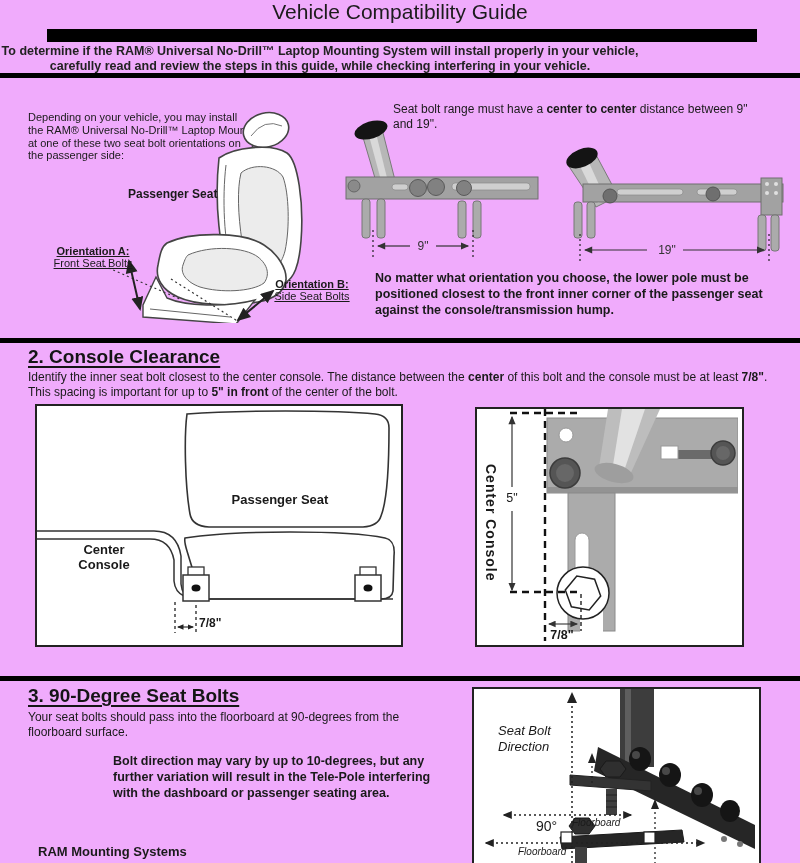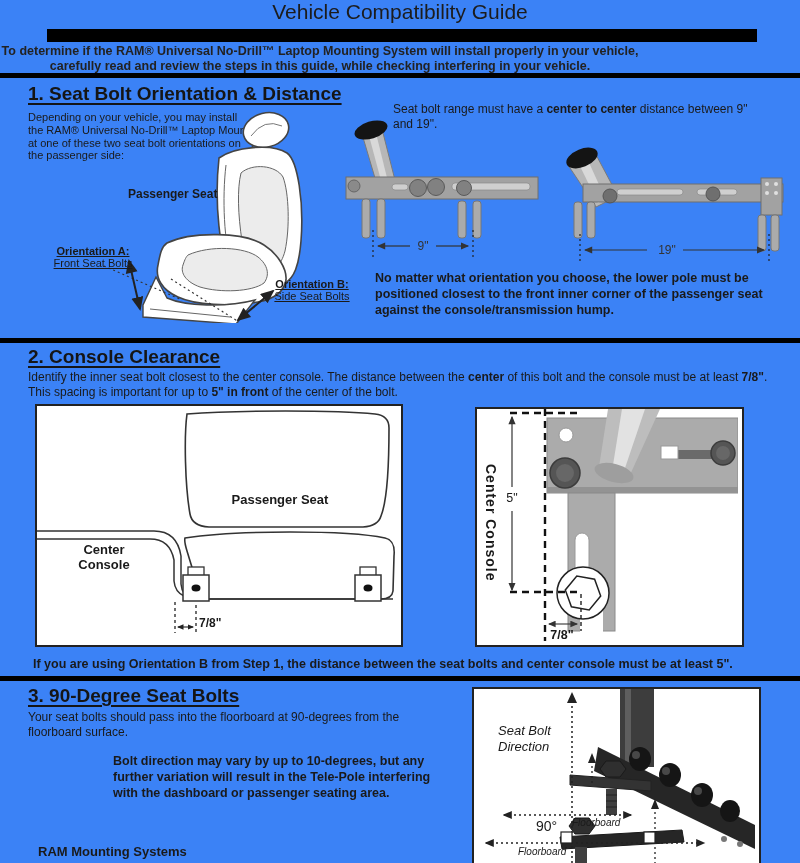--- a/index.html
+++ b/index.html
@@ -1,16 +1,16 @@
 <!DOCTYPE html>
 <html><head>
 <meta charset="utf-8">
 <style>
   html,body{margin:0;padding:0;background:#fff;}
-  .page{position:relative;width:800px;height:863px;overflow:hidden;background:#3b82f6;
+  .page{position:relative;width:800px;height:863px;overflow:hidden;background:#f0abfc;
         color:#1a1a1a;font-family:"Liberation Sans",sans-serif;}
   .abs{position:absolute;}
   .b{font-weight:bold;}
   .ctr{text-align:center;}
   .title{width:800px;top:0;left:0;font-size:21px;text-align:center;color:#1c1c1c;}
   .blackbar{left:47px;top:29px;width:710px;height:13px;background:#000;}
   .introline{width:640px;left:0;text-align:center;font-weight:bold;font-size:12.5px;color:#222;}
   .rule{left:0;width:800px;height:5px;background:#000;}
   .sec-h{font-size:19px;font-weight:bold;text-decoration:underline;text-decoration-thickness:2px;text-underline-offset:3px;color:#151515;}
   .body-sm{font-size:11px;line-height:12.8px;}
@@ -29,21 +29,20 @@
 <body>
 
 <div class="page">
 
   <div class="abs title">Vehicle Compatibility Guide</div>
   <div class="abs blackbar"></div>
   <div class="abs introline" style="top:44px;">To determine if the RAM® Universal No-Drill™ Laptop Mounting System will install properly in your vehicle,</div>
   <div class="abs introline" style="top:59px;">carefully read and review the steps in this guide, while checking interfering in your vehicle.</div>
   <div class="abs rule" style="top:73px;"></div>
 
-  <div class="abs sec-h" style="left:28px;top:83px;">1. Seat Bolt Orientation &amp; Distance</div>
   <div class="abs body-sm" style="left:28px;top:111px;width:222px;">Depending on your vehicle, you may install the RAM® Universal No-Drill™ Laptop Mount at one of these two seat bolt orientations on the passenger side:</div>
 
   <svg class="abs" style="left:40px;top:103px;" width="320" height="220" viewBox="0 0 320 220">
     <defs>
       <marker id="mE1" orient="auto" markerWidth="9" markerHeight="8" refX="6" refY="3">
           <path d="M0,0 L7,3 L0,6 Z" fill="#222"></path>
         </marker>
       <marker id="mS1" orient="auto" markerWidth="9" markerHeight="8" refX="1" refY="3">
           <path d="M7,0 L0,3 L7,6 Z" fill="#222"></path>
         </marker>
@@ -231,21 +230,20 @@
       <line x1="35" y1="8" x2="35" y2="78" stroke="#333" stroke-width="1.2" marker-start="url(#mS5)"></line>
       <line x1="35" y1="102" x2="35" y2="181" stroke="#333" stroke-width="1.2" marker-end="url(#mE5)"></line>
       <line x1="104" y1="185" x2="104" y2="222" stroke="#222" stroke-width="1.4" stroke-dasharray="4 3"></line>
       <line x1="72" y1="215" x2="100" y2="215" stroke="#333" stroke-width="1.1" marker-start="url(#mS5)" marker-end="url(#mE5)"></line>
     </svg>
     <div class="abs vert-label" style="left:0px;top:44px;height:140px;width:22px;">Center Console</div>
     <div class="abs ctr" style="left:22px;top:82px;width:26px;font-size:12.5px;">5"</div>
     <div class="abs ctr b" style="left:62px;top:219px;width:46px;font-size:12.5px;">7/8"</div>
   </div>
 
-  <div class="abs boldnote" style="left:33px;top:656px;">If you are using Orientation B from Step 1, the distance between the seat bolts and center console must be at least 5".</div>
   <div class="abs rule" style="top:676px;"></div>
 
   <div class="abs sec-h" style="left:28px;top:685px;">3. 90-Degree Seat Bolts</div>
   <div class="abs body-md" style="left:28px;top:710px;width:372px;line-height:15px;">Your seat bolts should pass into the floorboard at 90-degrees from the floorboard surface.</div>
   <div class="abs boldnote" style="left:113px;top:753px;width:340px;">Bolt direction may vary by up to 10-degrees, but any further variation will result in the Tele-Pole interfering with the dashboard or passenger seating area.</div>
   <div class="abs b" style="left:38px;top:844px;font-size:13px;">RAM Mounting Systems</div>
 
   <div class="abs diagbox" style="left:472px;top:687px;width:285px;height:200px;">
     <svg width="281" height="174" viewBox="0 0 281 174">
       <defs>

